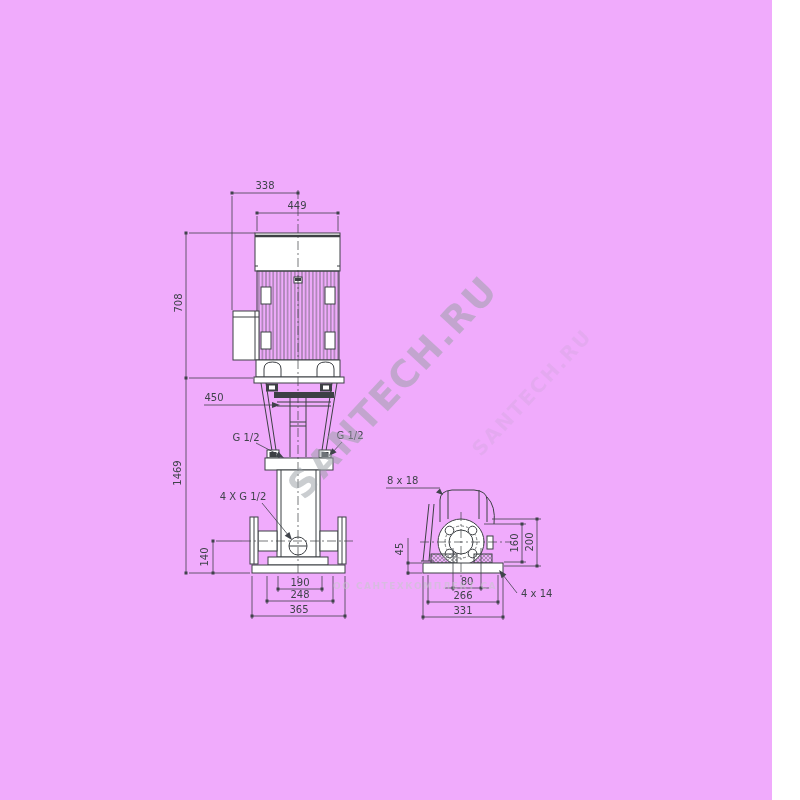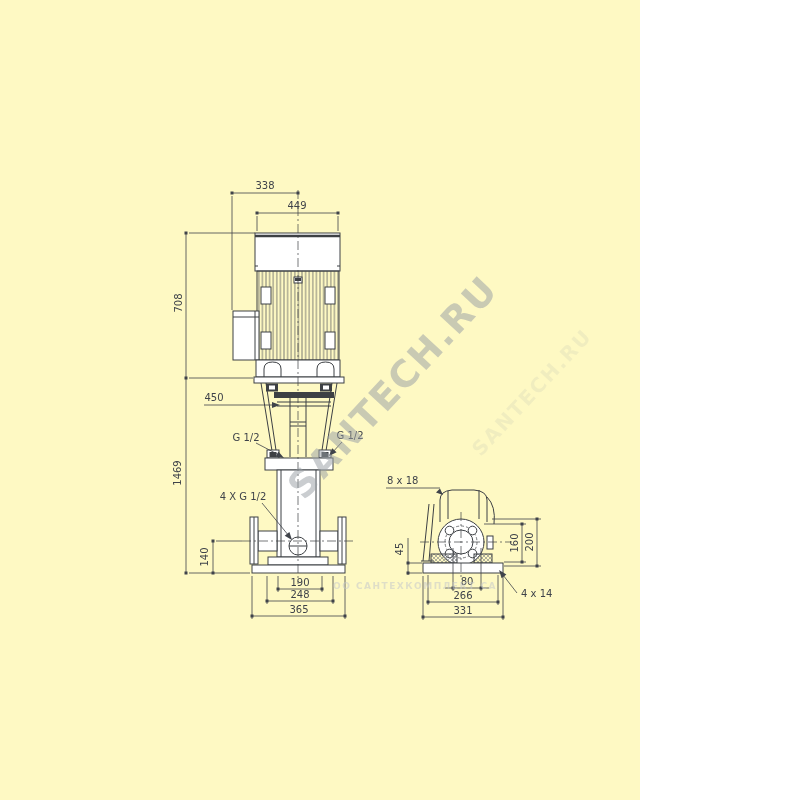--- a/index.html
+++ b/index.html
@@ -1,21 +1,21 @@
 <!DOCTYPE html>
 <html style="--line: #3d4044; --dim-text: #3f434a; --watermark: #9aa0a6;"><head>
 <meta charset="utf-8">
 <style>
   :root{
     --line:#3d4044;
     --dim-text:#3f434a;
     --watermark:#9aa0a6;
   }
   html,body{margin:0;padding:0;background:#ffffff;}
-  .canvas{position:relative;width:640px;height:800px;background:#fef9c3;overflow:hidden;}
+  .canvas{position:relative;width:772px;height:800px;background:#f0abfc;overflow:hidden;}
   svg{display:block;}
   .ln{stroke:var(--line);stroke-width:1;fill:none;}
   .shape{stroke:var(--line);stroke-width:1;fill:#ffffff;}
   .thick{stroke:var(--line);stroke-width:2.4;fill:none;}
   .dark{fill:var(--line);stroke:none;}
   .dim{stroke:var(--dim-text);stroke-width:0.8;fill:none;}
   .cl{stroke:var(--line);stroke-width:0.7;fill:none;stroke-dasharray:9 3 2 3;}
   .dash{stroke:var(--line);stroke-width:0.7;fill:none;stroke-dasharray:3 2;}
   .tick{fill:var(--dim-text);stroke:none;}
   .arrow{fill:var(--dim-text);stroke:none;}

